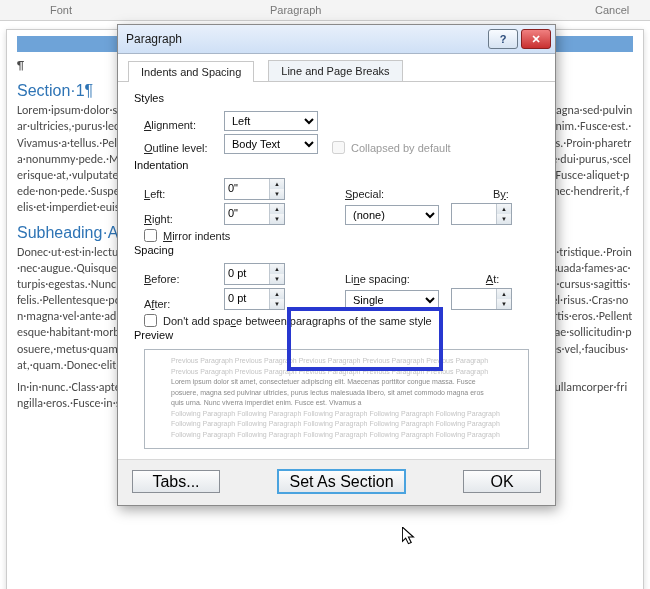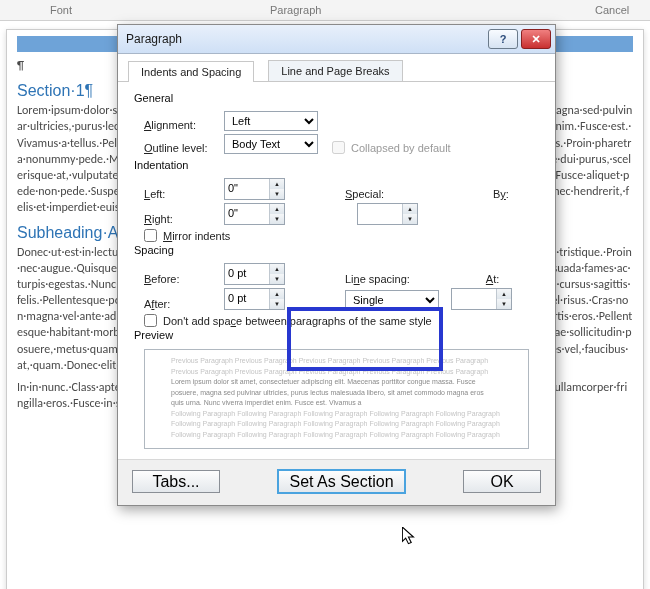--- a/index.html
+++ b/index.html
@@ -276,21 +276,21 @@
     <div class="win-btn help">?</div>
     <div class="win-btn close">✕</div>
   </div>
   <div class="tabs">
     <div class="tab active">Indents and Spacing</div>
     <div class="tab">Line and Page Breaks</div>
   </div>
   <div class="dialog-body">
 
     <div class="group">
-      <span class="group-label">General</span>
+      <span class="group-label">Styles</span>
       <div class="row">
         <span class="lbl"><span style="text-decoration:underline">A</span>lignment:</span>
         <select style="width:94px">
           <option>Left</option>
         </select>
       </div>
       <div class="row">
         <span class="lbl"><span style="text-decoration:underline">O</span>utline level:</span>
         <select style="width:94px">
           <option>Body Text</option>
@@ -319,20 +319,23 @@
       <div class="row">
         <span class="lbl"><span style="text-decoration:underline">R</span>ight:</span>
         <span class="spinner-wrap">
           <input type="text" value="0&quot;" style="">
           <span class="spin-btns">
               <span class="spin-b">▲</span>
               <span class="spin-b">▼</span>
             </span>
         </span>
         <span style="width:60px"></span>
+        <select style="width:94px">
+          <option>(none)</option>
+        </select>
         <span style="width:12px"></span>
         <span class="spinner-wrap">
           <input type="text" value="" style="">
           <span class="spin-btns">
               <span class="spin-b">▲</span>
               <span class="spin-b">▼</span>
             </span>
         </span>
       </div>
       <div class="checkbox-row">

